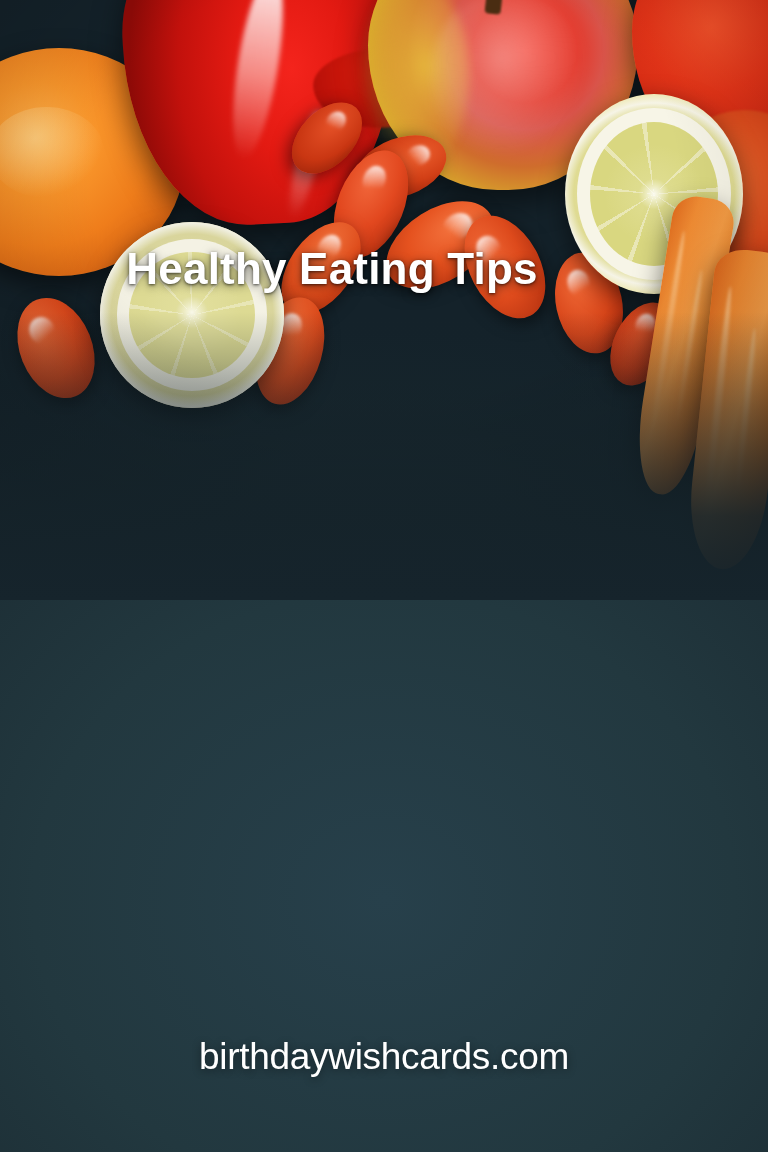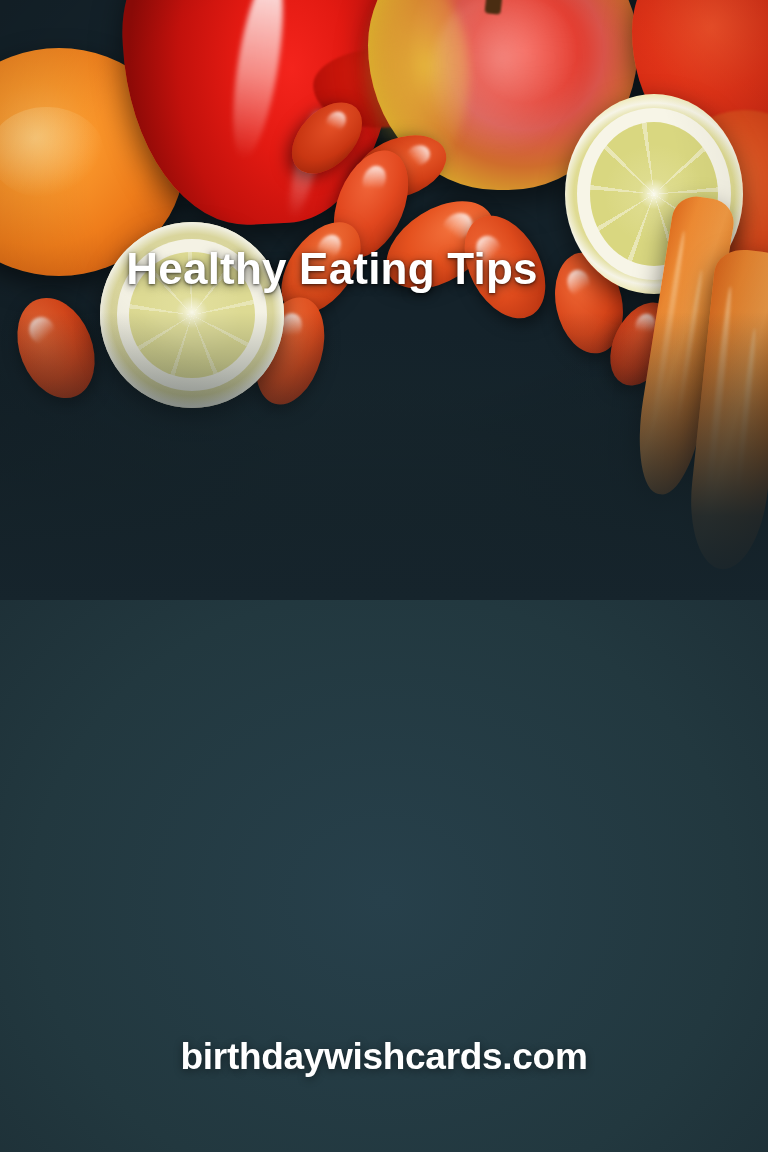--- a/index.html
+++ b/index.html
@@ -259,21 +259,21 @@
     margin-top:13px;
     font-size:38px; font-weight:bold; color:#ffffff;
     line-height:1.43; letter-spacing:-.1px;
     text-shadow:0 2px 10px rgba(0,0,0,.5), 0 1px 3px rgba(0,0,0,.55);
     max-width:610px; margin-left:auto; margin-right:auto;
   }
 
   #footer {
     position:absolute; left:0; top:1036px; width:768px;
     z-index:5; text-align:center;
-    font-size:37px; font-weight:bold; color:#ffffff;
+    font-size:37px; font-weight:normal; color:#ffffff;
     letter-spacing:-.3px;
     text-shadow:0 2px 8px rgba(0,0,0,.45);
   }
 </style>
 </head>
 <body>
 
 <div id="card">
 
   <div id="photo-band">

